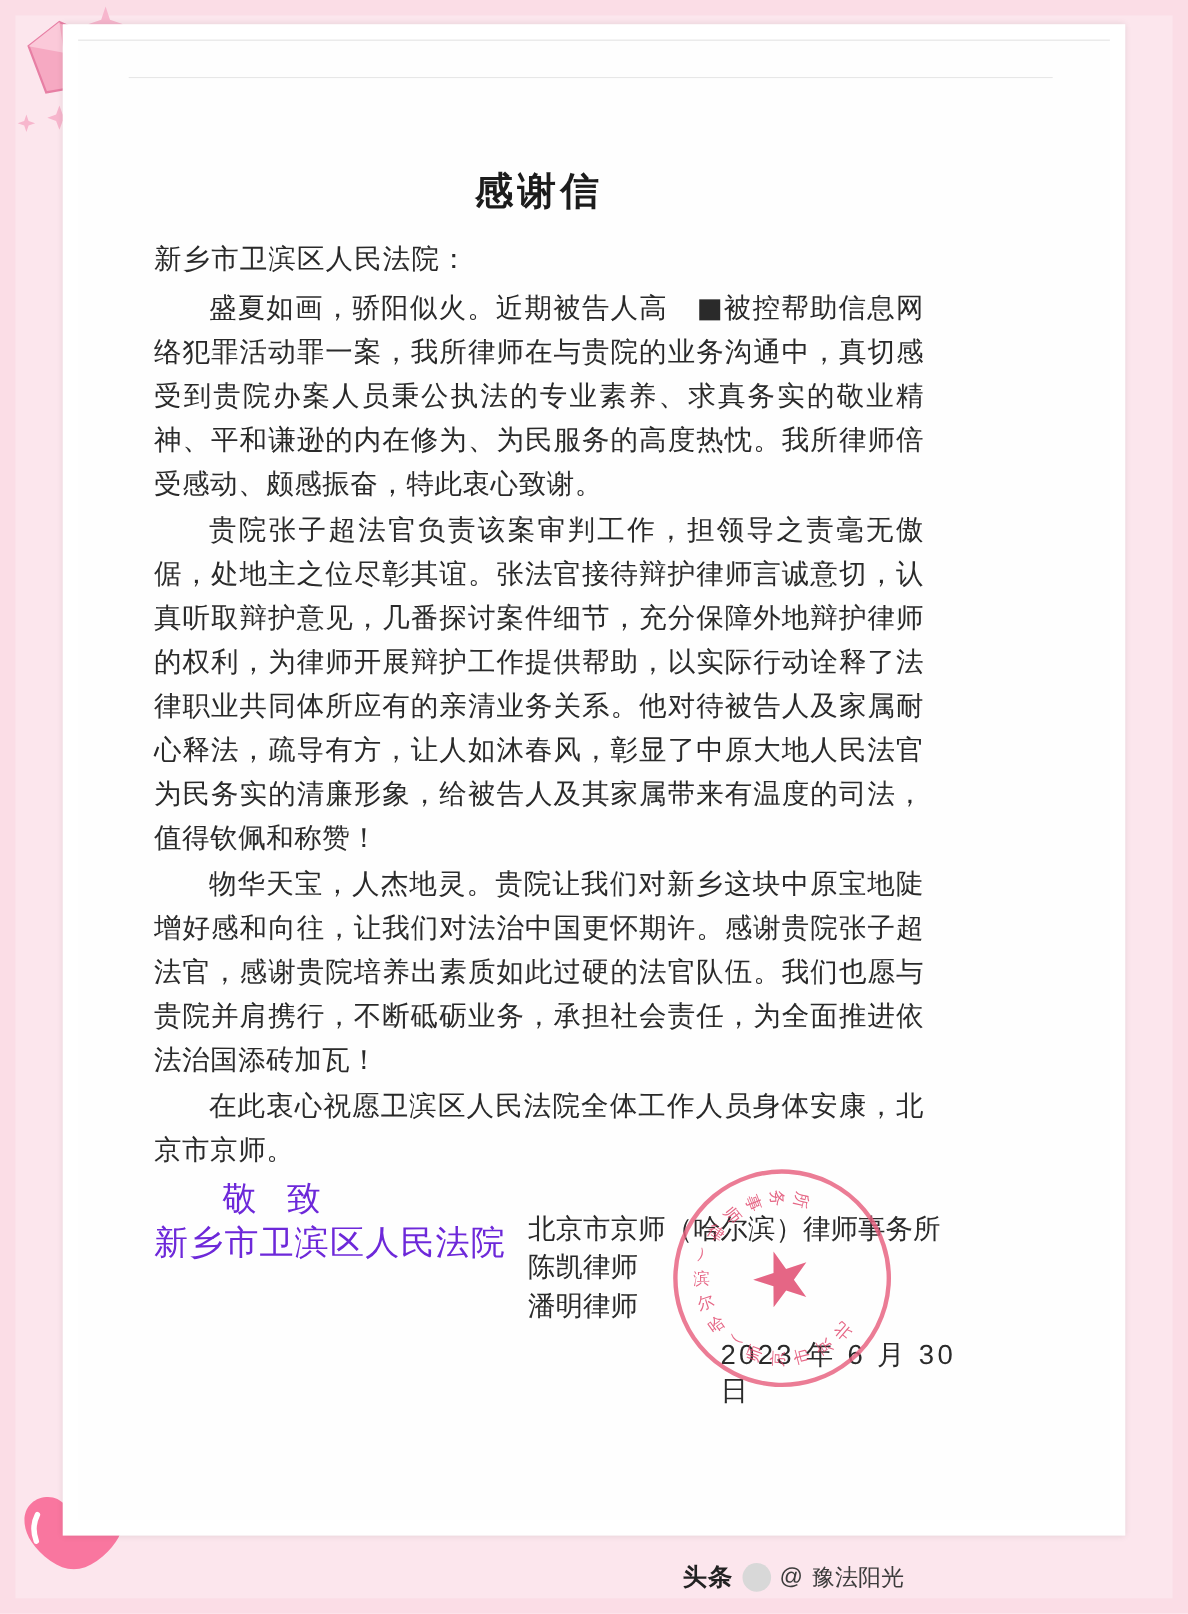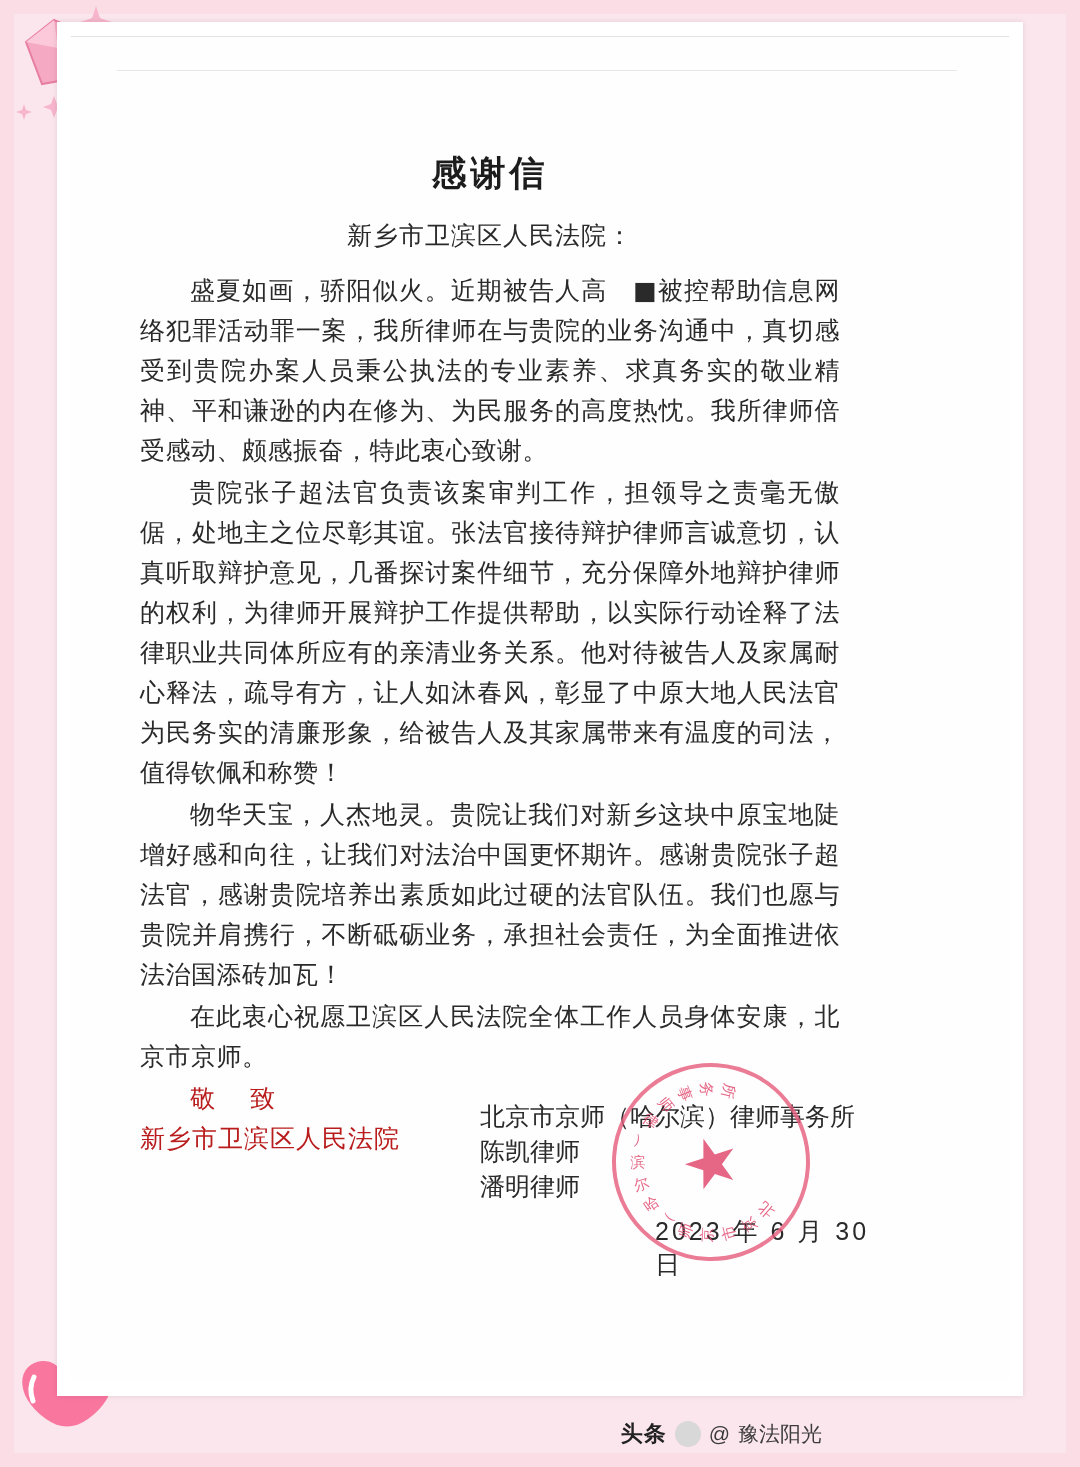--- a/index.html
+++ b/index.html
@@ -86,39 +86,38 @@
     font-size: 35px;
     letter-spacing: 4px;
     color: #1c1c1c;
     margin: 0 0 22px 0;
   }
   .addressee {
     font-family: Liberation Mono, monospace;
     font-size: 25px;
     letter-spacing: 1px;
     color: #2a2a2a;
-    margin: 0 0 19px 0;
-    text-align: center;
+    margin: 0 0 8px 0;
   }
   .para {
     font-family: "DejaVu Serif", serif;
     font-size: 25px;
     line-height: 40px;
     letter-spacing: 0.5px;
     text-indent: 2em;
     color: #2a2a2a;
     margin: 0 0 2px 0;
     text-align: justify;
   }
 
   .closing {
-    font-family: Liberation Mono, monospace;
-    font-size: 25px;
+    font-family: Liberation Serif, serif;
+    font-size: 31px;
     line-height: 40px;
-    color: #b91c1c;
+    color: #6d28d9;
     margin-top: 4px;
   }
   .closing-salute {
     text-indent: 2em;
     letter-spacing: 10px;
   }
   .closing-org {
     letter-spacing: 1px;
   }
 

